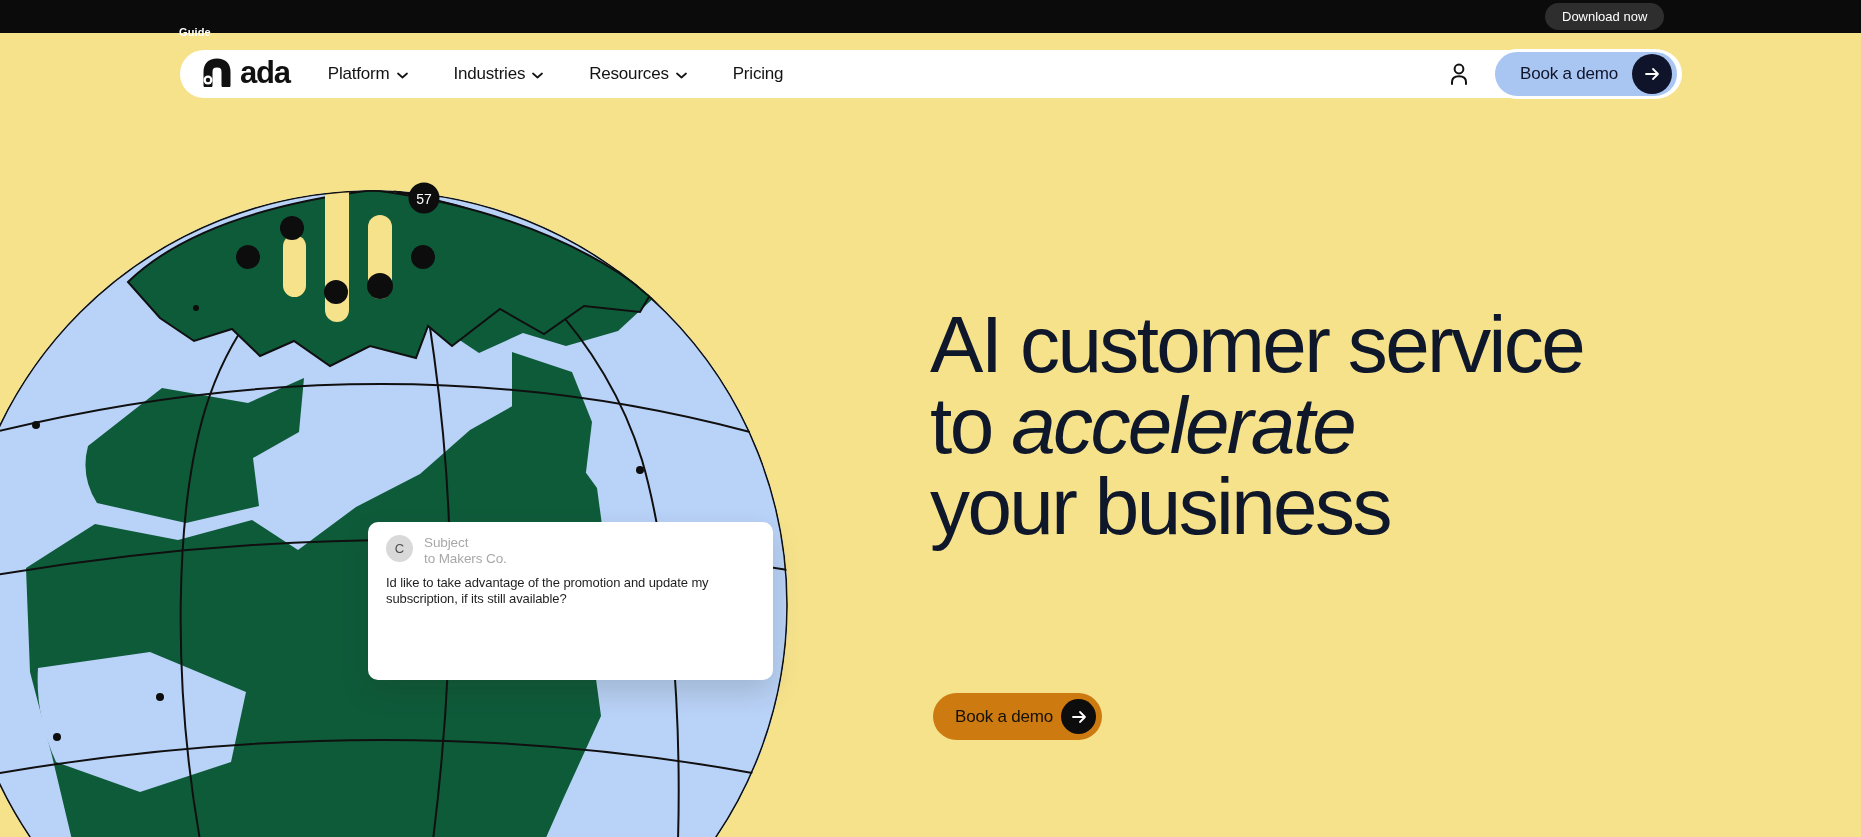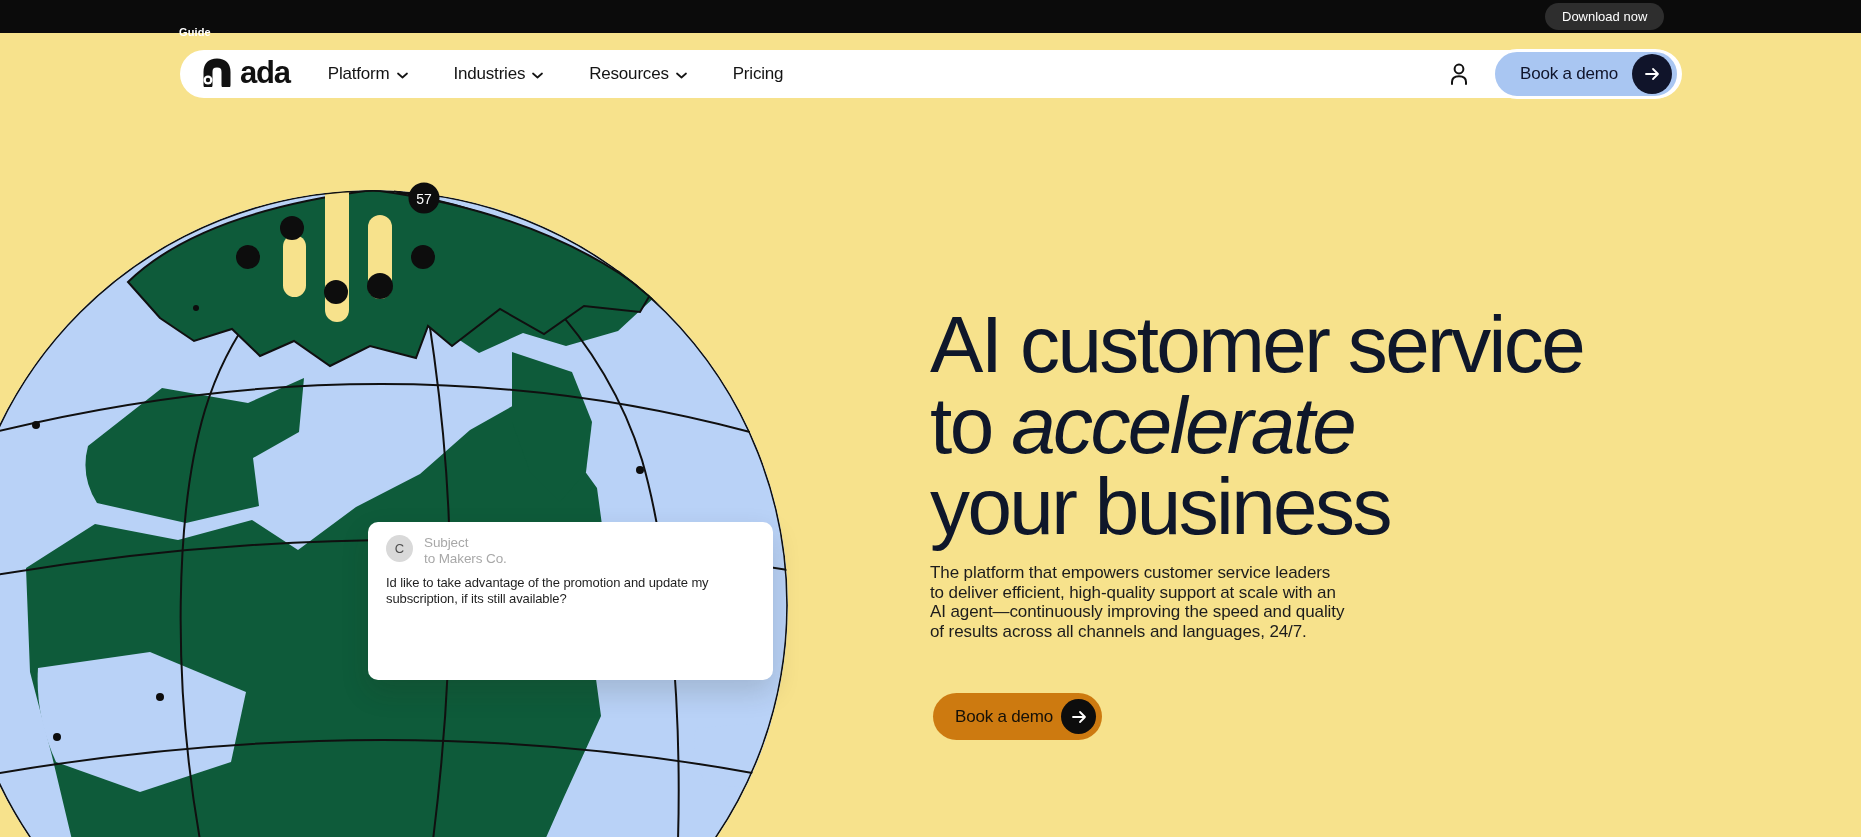--- a/index.html
+++ b/index.html
@@ -179,24 +179,20 @@
     <div class="card-body">Id like to take advantage of the promotion and update my
 subscription, if its still available?</div>
   </div>
 
   <div class="hero-copy">
     <h1 class="hero-title">
       <span class="t-line">AI customer service</span>
       <span class="t-line"><span>to </span><span class="italic">accelerate</span></span>
       <span class="t-line">your business</span>
     </h1>
-    <p class="hero-par">The platform that empowers customer service leaders
-to deliver efficient, high-quality support at scale with an
-AI agent—continuously improving the speed and quality
-of results across all channels and languages, 24/7.</p>
   </div>
   <button class="hero-cta">
     <span class="cta-label">Book a demo</span>
     <span class="hero-circle">
       <svg width="18" height="16" viewBox="0 0 18 16">
           <path d="M3 8 H15 M10 3 L15 8 L10 13" fill="none" stroke="#ffffff" stroke-width="1.8" stroke-linecap="round" stroke-linejoin="round"></path>
         </svg>
     </span>
   </button>
 </main>

